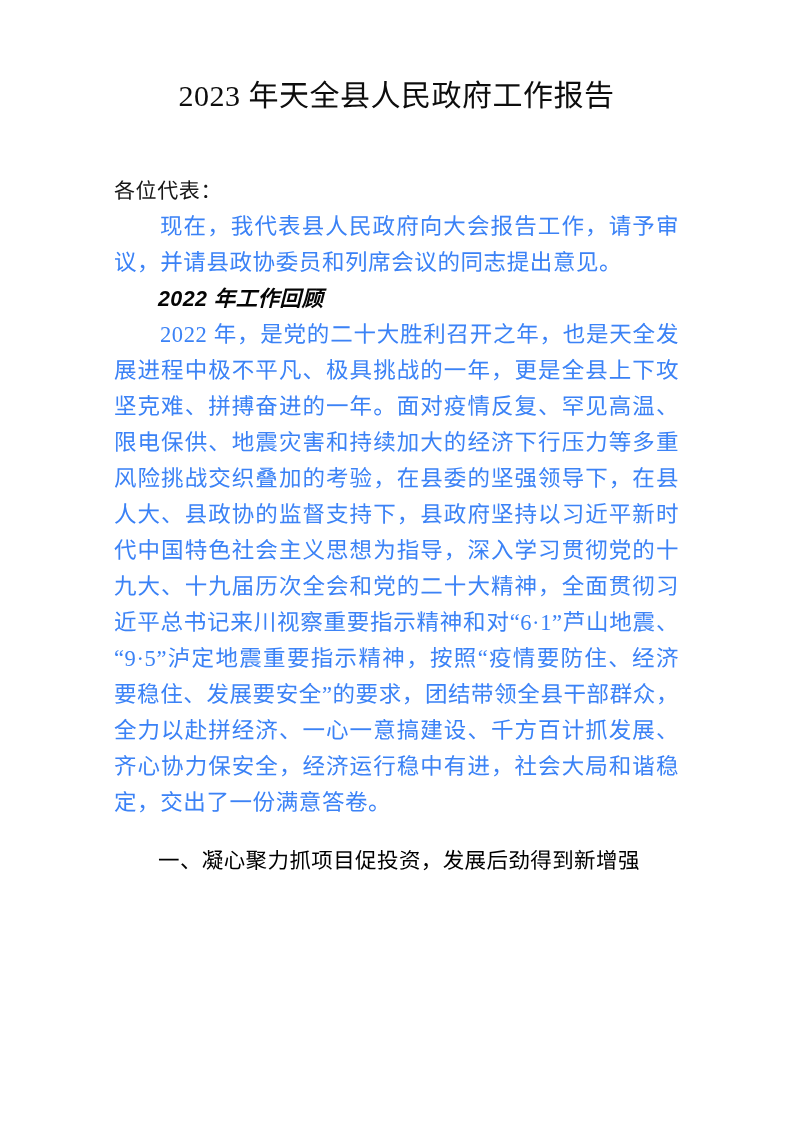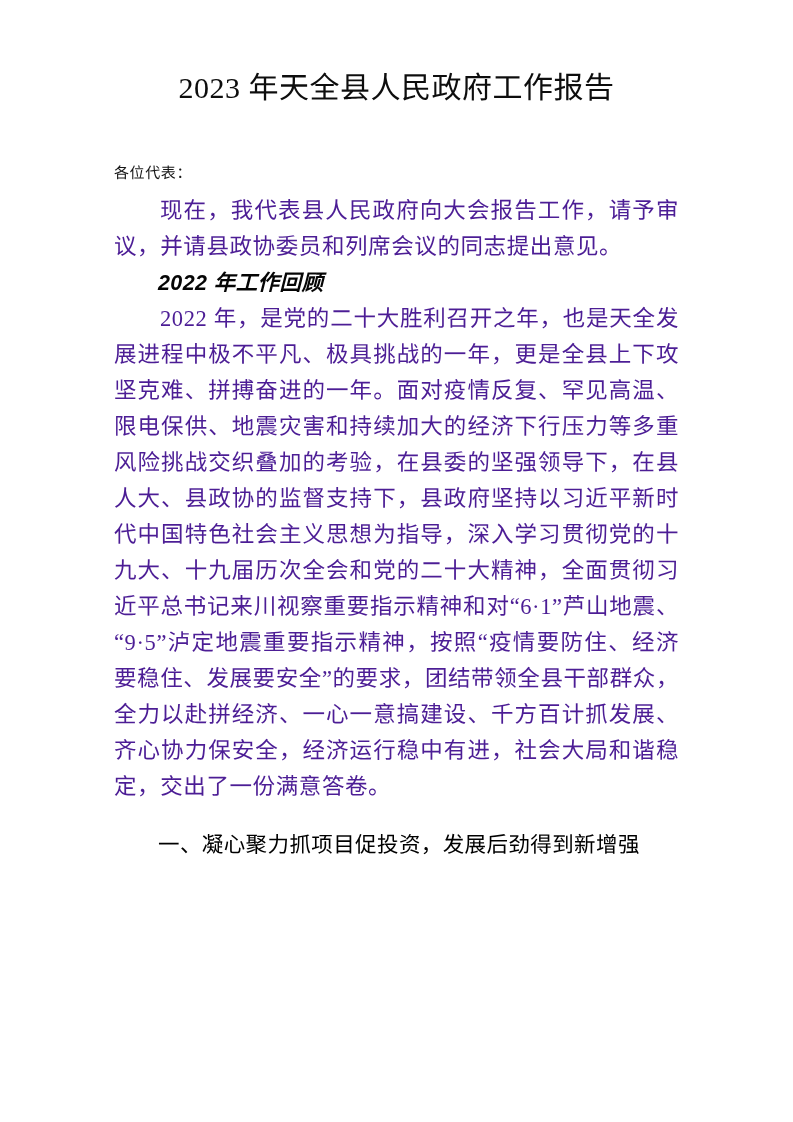--- a/index.html
+++ b/index.html
@@ -21,42 +21,42 @@
     left: 114px;
     top: 0;
     width: 565px;
   }
   .doc-title {
     font-family: "Liberation Serif", "DejaVu Serif", serif;
     font-size: 30px;
     line-height: 40px;
     color: #0d0d0d;
     text-align: center;
-    margin: 8px;
+    margin: 16px;
     padding-top: 60px;
     letter-spacing: 0.5px;
     font-weight: 400;
     white-space: nowrap;
   }
   .salutation {
-    font-family: Liberation Mono, monospace;
-    font-size: 15px;
+    font-family: Liberation Sans, sans-serif;
+    font-size: 21px;
     line-height: 36px;
     color: #161616;
     margin: 0;
     padding-top: 41px;
     text-align: justify;
     text-justify: inter-ideograph;
     letter-spacing: 0.6px;
   }
   .body-para {
     font-family: "Liberation Serif", "DejaVu Serif", serif;
     font-size: 22.5px;
     line-height: 36px;
-    color: #4c1d95;
+    color: #3b82f6;
     margin: 0;
     text-indent: 46px;
     text-align: justify;
     text-justify: inter-ideograph;
     letter-spacing: 0.6px;
     word-break: break-all;
   }
   .section-heading {
     font-family: "Liberation Sans", "DejaVu Sans", sans-serif;
     font-size: 21.5px;

